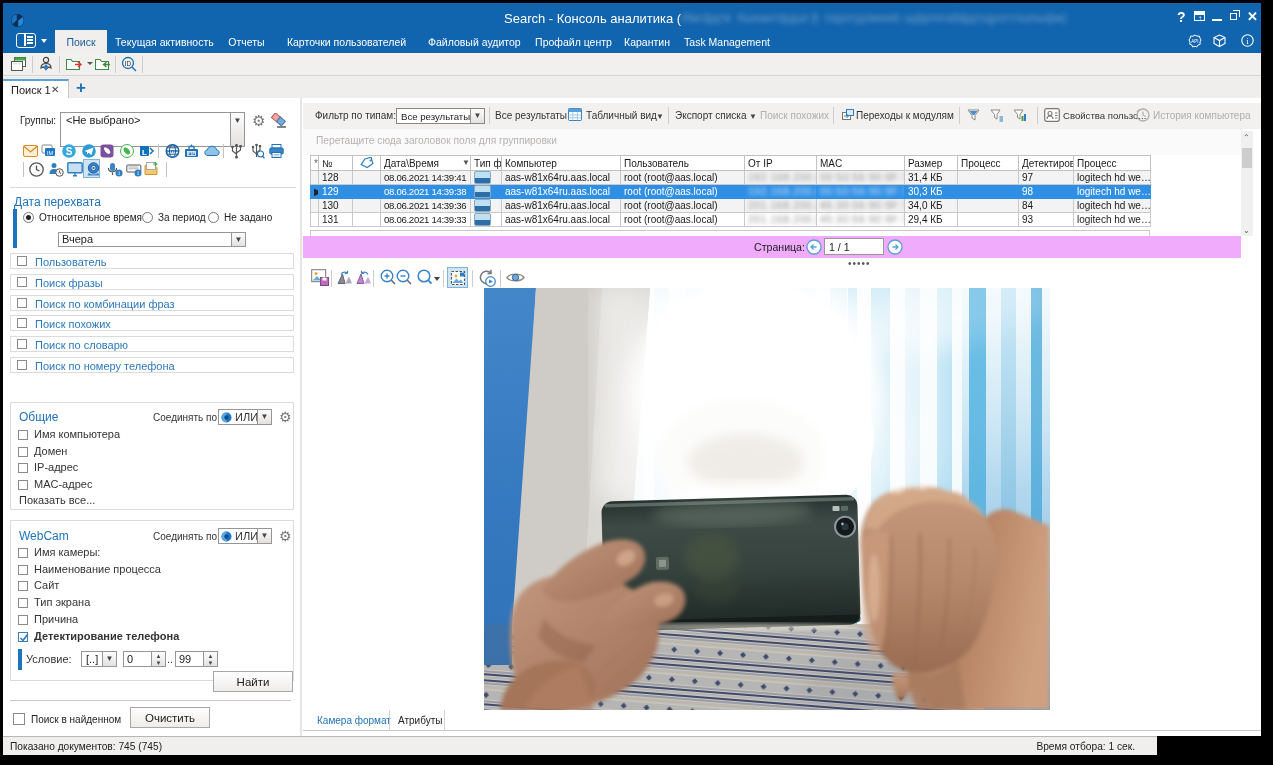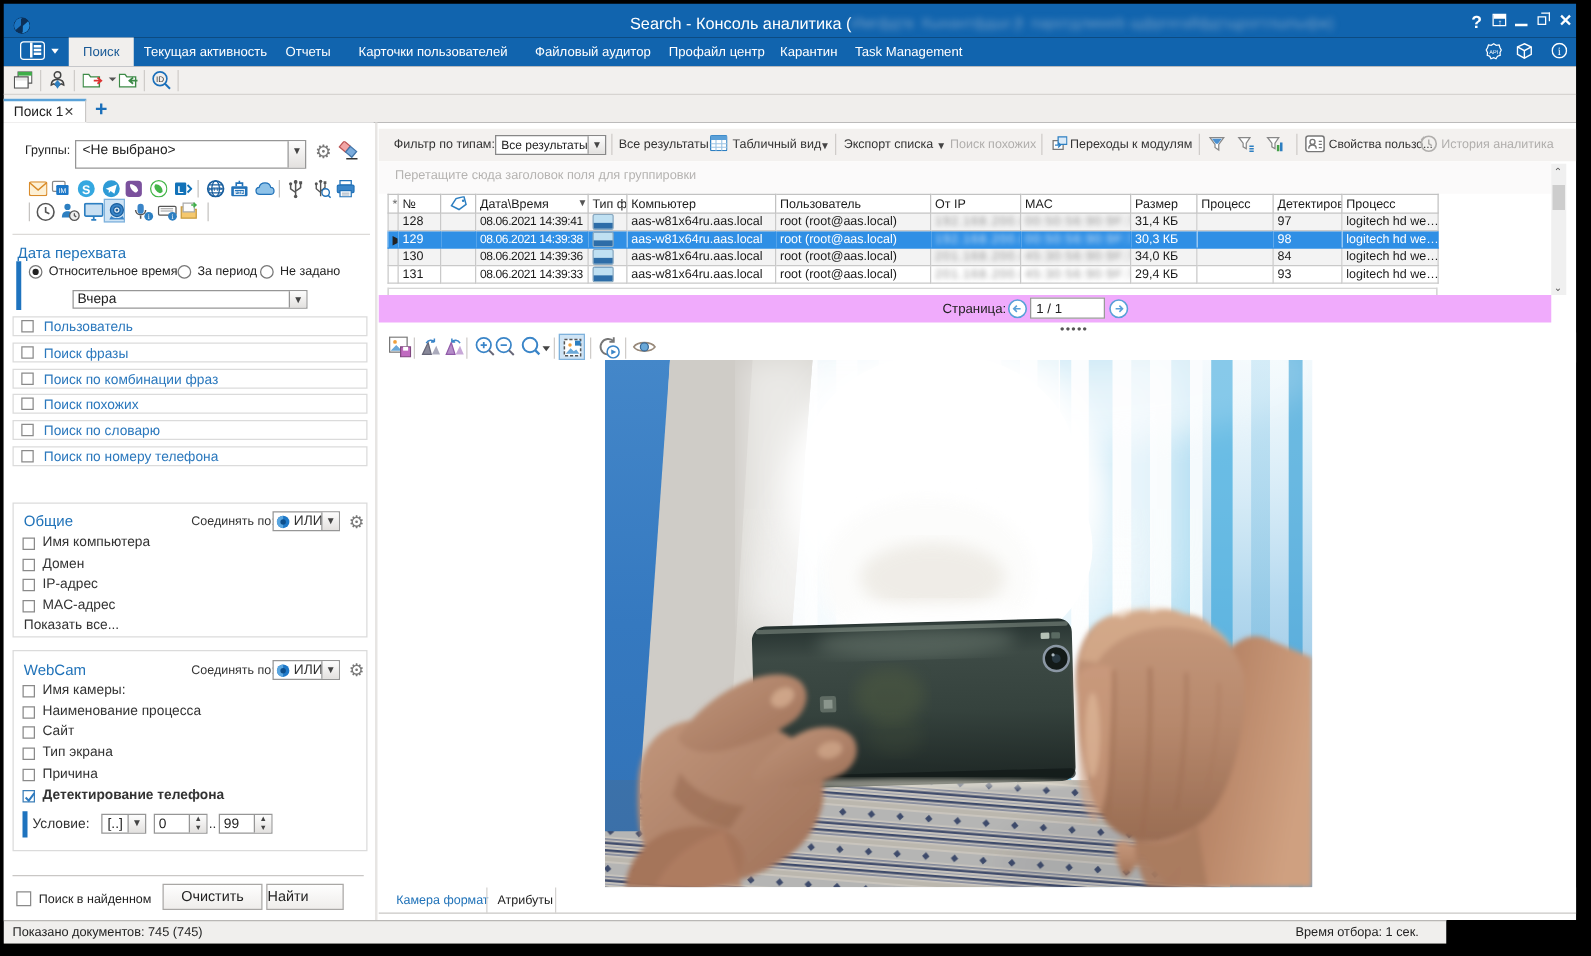--- a/index.html
+++ b/index.html
@@ -165,21 +165,21 @@
 <div class="abs" id="tabrow">
   <div class="abs" id="ptab">
       <span style="position:absolute;left:8px;top:3px">Поиск 1</span>
       <span style="position:absolute;left:48px;top:3px;color:#444;font-size:10px">✕</span>
     </div>
   <div class="abs" id="plus">+</div>
 </div>
 <div class="abs" id="content"></div>
 <div class="abs" id="lpanel">
   <span class="abs" style="left:17px;top:17px;font-size:10px;color:#222">Группы:</span>
-  <div class="combo" style="left:57px;top:14px;width:185px;height:23px">
+  <div class="combo" style="left:57px;top:14px;width:185px;height:35px">
       <span style="position:absolute;left:5px;top:1px;font-size:11px;color:#222">&lt;Не выбрано&gt;</span>
       <span class="arr" style="line-height:15px">▼</span>
     </div>
   <div class="gear" style="left:249px;top:14px;font-size:15px">⚙</div>
   <div class="ic" style="left:267px;top:15px">
       <svg width="17" height="15" viewBox="0 0 17 15">
         <g transform="rotate(40 8 6)">
           <rect x="2" y="3" width="6.5" height="6" fill="#f2a5a5" stroke="#b55"></rect>
           <rect x="8.5" y="3" width="6.5" height="6" fill="#7aabdc" stroke="#4477aa"></rect>
         </g>
@@ -438,21 +438,21 @@
     <span class="cbl" style="left:156px;top:132px">..</span>
     <div class="combo" style="left:164px;top:130px;width:43px;height:16px">
         <span style="position:absolute;left:3px;top:1px;font-size:11px;color:#222">99</span>
         <span class="arr" style="font-size:6px;line-height:6.5px;padding-top:1px">▲<br>▼</span>
       </div>
   </div>
   <div class="abs" style="left:7px;top:602px;width:281px;height:1px;background:#c9c7c5"></div>
   <div class="cb" style="left:10px;top:615px;width:12px;height:12px"></div>
   <span class="abs" style="left:28px;top:616px;font-size:10px;color:#222">Поиск в найденном</span>
   <div class="abs" style="left:127px;top:609px;width:80px;height:21px;border:1px solid #a9a7a5;background:linear-gradient(#fefefe,#efedeb);font-size:11.5px;color:#222;text-align:center;line-height:20px">Очистить</div>
-  <div class="abs" style="left:210px;top:609px;width:62px;height:21px;border:1px solid #a9a7a5;background:linear-gradient(#fefefe,#efedeb);font-size:11.5px;color:#222;line-height:20px">Найти</div>
+  <div class="abs" style="left:210px;top:573px;width:80px;height:21px;border:1px solid #a9a7a5;background:linear-gradient(#fefefe,#efedeb);font-size:11.5px;color:#222;text-align:center;line-height:20px">Найти</div>
 </div>
 <div class="abs" id="vsplit"></div>
 <div class="abs" id="ftoolbar">
   <span class="abs" style="left:12px;top:7px">Фильтр по типам:</span>
   <div class="combo" style="left:93px;top:5px;width:89px;height:16px;border-color:#888">
       <span style="position:absolute;left:4px;top:2px;font-size:9.6px;color:#222">Все результаты</span>
       <span class="arr" style="line-height:14px">▼</span>
     </div>
   <div class="tsep" style="left:186px;top:4px"></div>
   <span class="abs" style="left:192px;top:7px">Все результаты</span>
@@ -508,21 +508,21 @@
       </svg>
     </div>
   <span class="abs" style="left:760px;top:7px;font-size:9.6px">Свойства пользо...</span>
   <div class="ic" style="left:833px;top:5px">
       <svg width="14" height="14">
         <circle cx="7" cy="7" r="6" fill="none" stroke="#b0aeac" stroke-width="1.3"></circle>
         <path d="M7 3.5 L7 7 L9.5 8.5" stroke="#b0aeac" stroke-width="1.2" fill="none"></path>
         <path d="M1 4 L3.5 1.5" stroke="#b0aeac" stroke-width="1.3"></path>
       </svg>
     </div>
-  <span class="abs" style="left:850px;top:7px;color:#b0aeac">История аналитика</span>
+  <span class="abs" style="left:850px;top:7px;color:#b0aeac">История компьютера</span>
 </div>
 <div class="abs" id="groupby">
     <span style="position:absolute;left:13px;top:6px">Перетащите сюда заголовок поля для группировки</span>
   </div>
 <table class="abs" id="grid">
 <colgroup>
       <col style="width:8px">
       <col style="width:34px">
       <col style="width:28px">
       <col style="width:90px">

